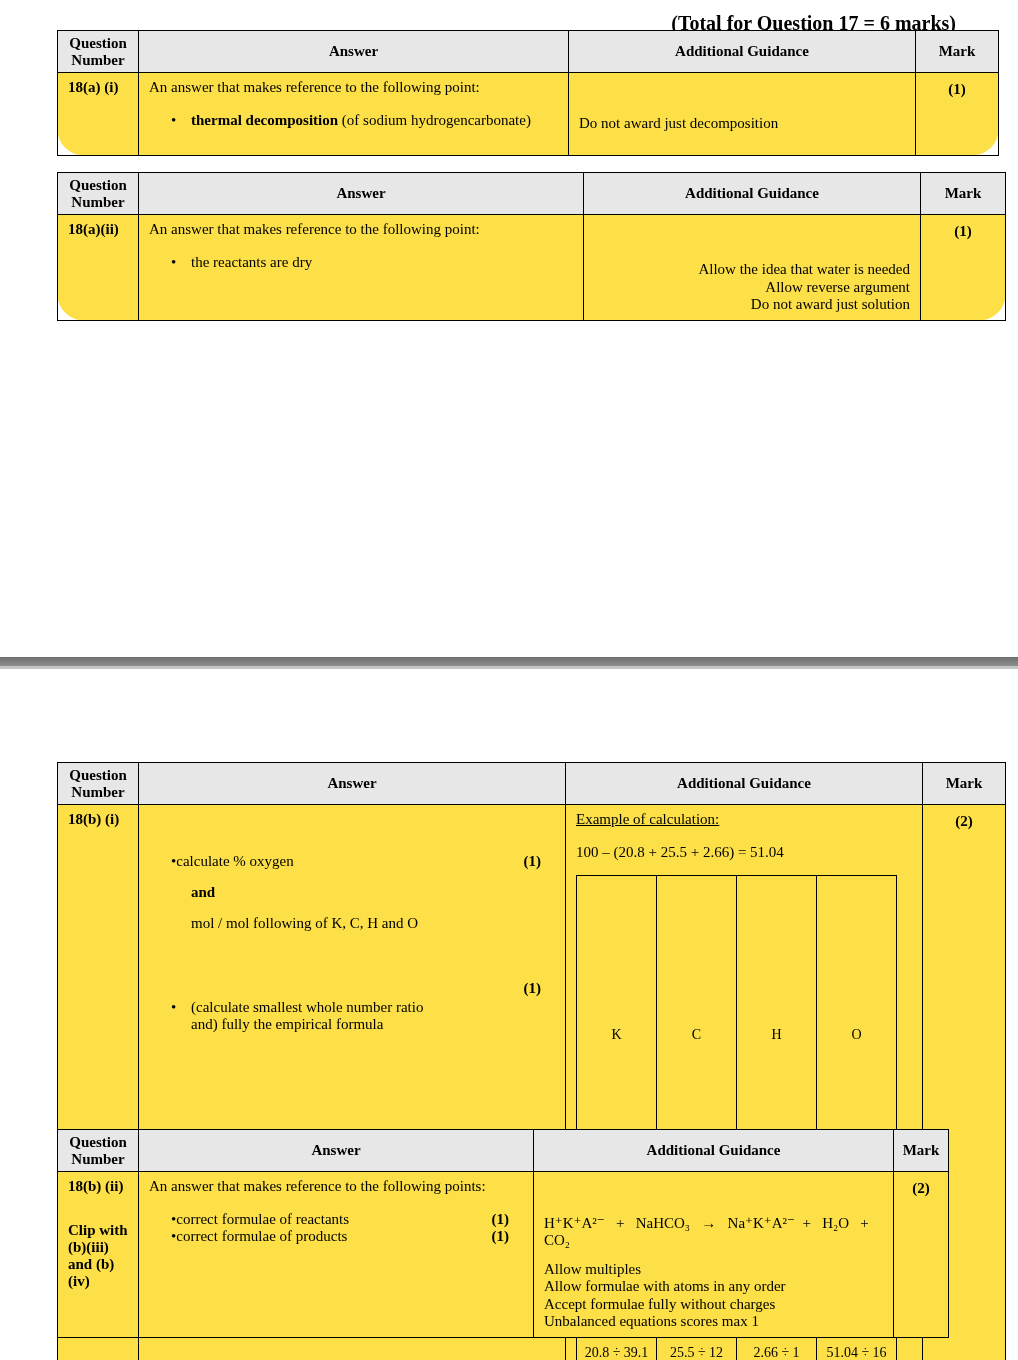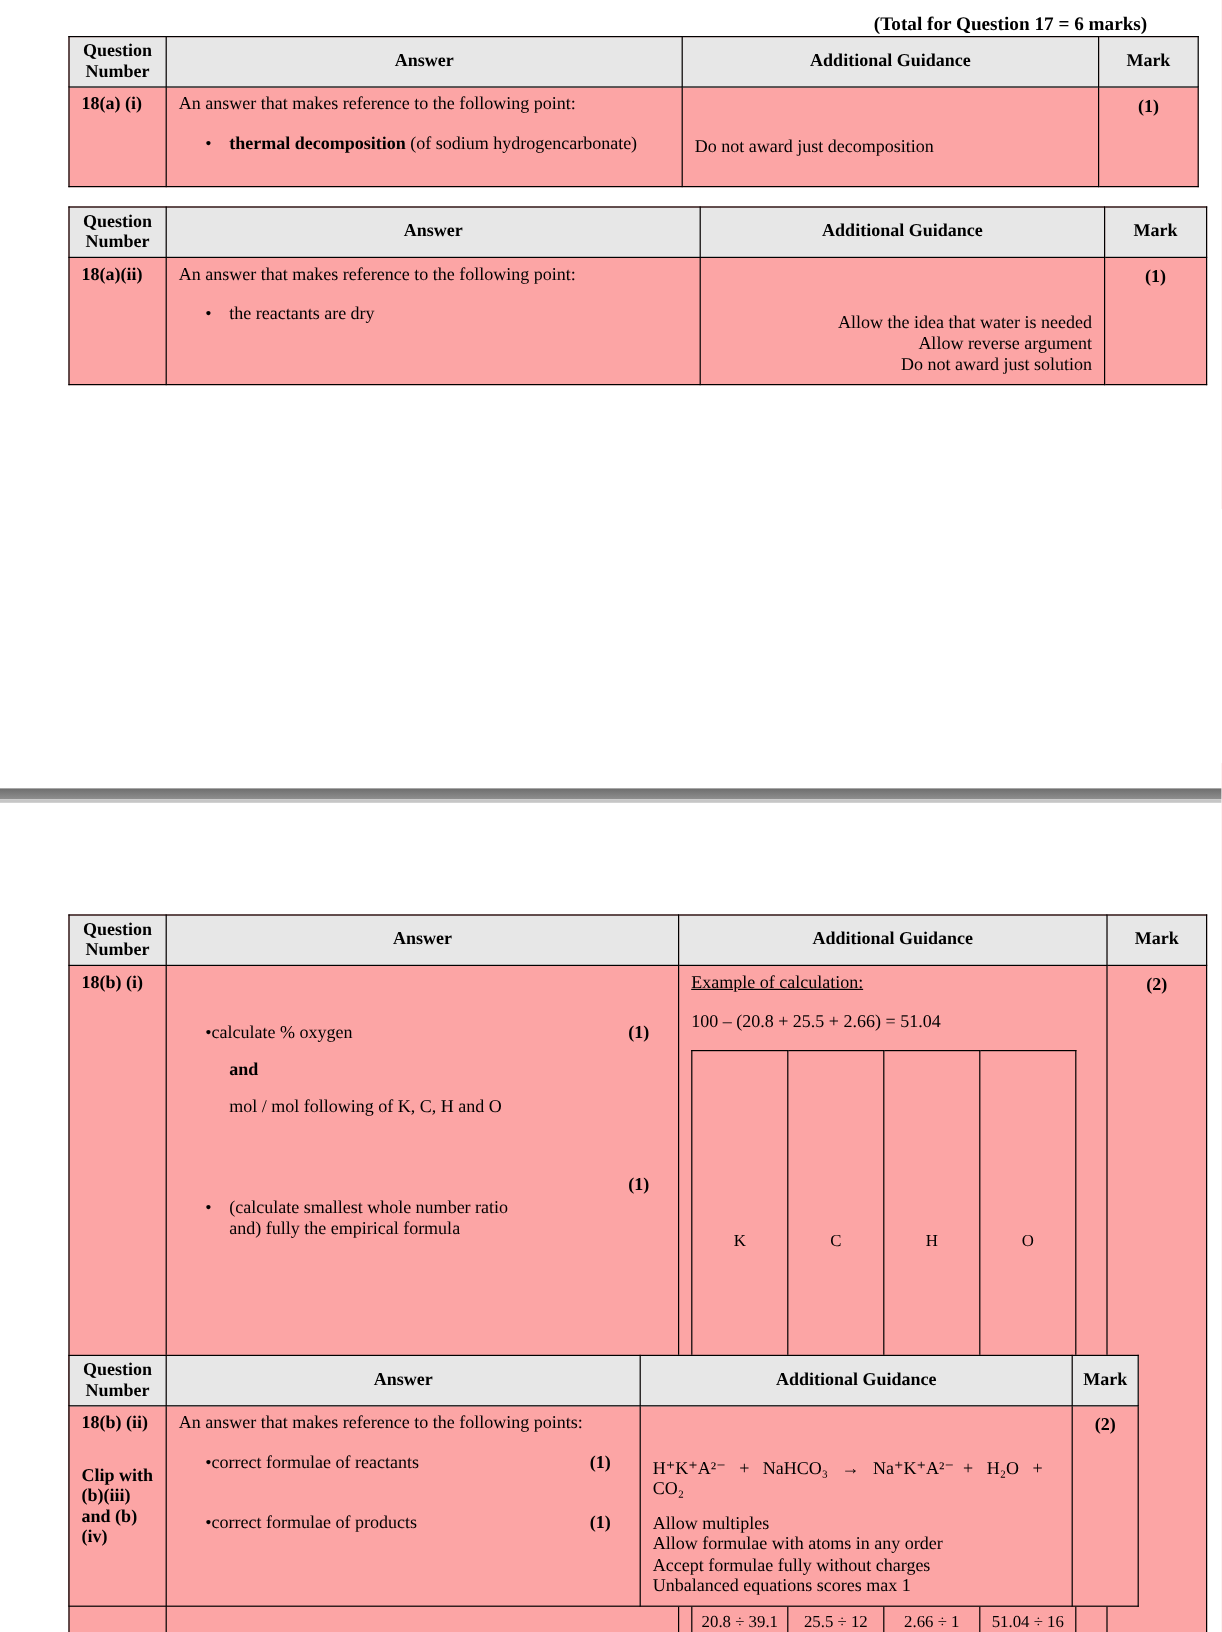--- a/index.html
+++ b/index.html
@@ -4,23 +4,23 @@
 <style>
   * { box-sizing: border-box; margin: 0; padding: 0; }
   html, body { background: #ffffff; }
   body {
     width: 1018px; height: 1360px; position: relative;
     font-family: "Liberation Serif", "DejaVu Serif", serif;
     font-size: 15px; color: #000;
   }
   .total-line {
     position: absolute; top: 12px; right: 62px;
-    font-weight: bold; font-size: 16px;
-  }
-  table.ms { border-collapse: collapse; position: absolute; table-layout: fixed; background: #fca5a5; }
+    font-weight: bold; font-size: 20px;
+  }
+  table.ms { border-collapse: collapse; position: absolute; table-layout: fixed; background: #fde047; border-radius: 28px; }
   table.ms th, table.ms td { border: 1px solid #000; }
   table.ms th {
     background: #e7e7e7; font-weight: bold; text-align: center;
     vertical-align: middle; height: 42px; padding: 3px 4px; font-size: 15px;
   }
   table.ms td { vertical-align: top; padding: 6px 10px; }
   .qnum { font-weight: bold; }
   .qnum-extra { font-weight: bold; margin-top: 27px; }
   .mark-cell { text-align: center; font-weight: bold; padding-top: 8px !important; }
   .bullet-row { display: flex; padding-left: 22px; }
@@ -225,21 +225,21 @@
       <td>
         <div class="qnum">18(b) (ii)</div>
         <div class="qnum-extra">Clip with (b)(iii) and (b)(iv)</div>
       </td>
       <td>
         <div>An answer that makes reference to the following points:</div>
         <div class="bullet-row spread" style="margin-top:16px">
           <span><span class="bullet">•</span><span>correct formulae of reactants</span></span>
           <span class="inline-mark">(1)</span>
         </div>
-        <div class="bullet-row spread" style="margin-top:33px">
+        <div class="bullet-row spread" style="margin-top:0">
           <span><span class="bullet">•</span><span>correct formulae of products</span></span>
           <span class="inline-mark">(1)</span>
         </div>
       </td>
       <td>
         <div class="equation">H⁺K⁺A²⁻   +   NaHCO₃   →   Na⁺K⁺A²⁻  +   H₂O   +   CO₂</div>
         <div class="glines" style="margin-top:12px">
           <div>Allow multiples</div>
           <div>Allow formulae with atoms in any order</div>
           <div>Accept formulae fully without charges</div>

